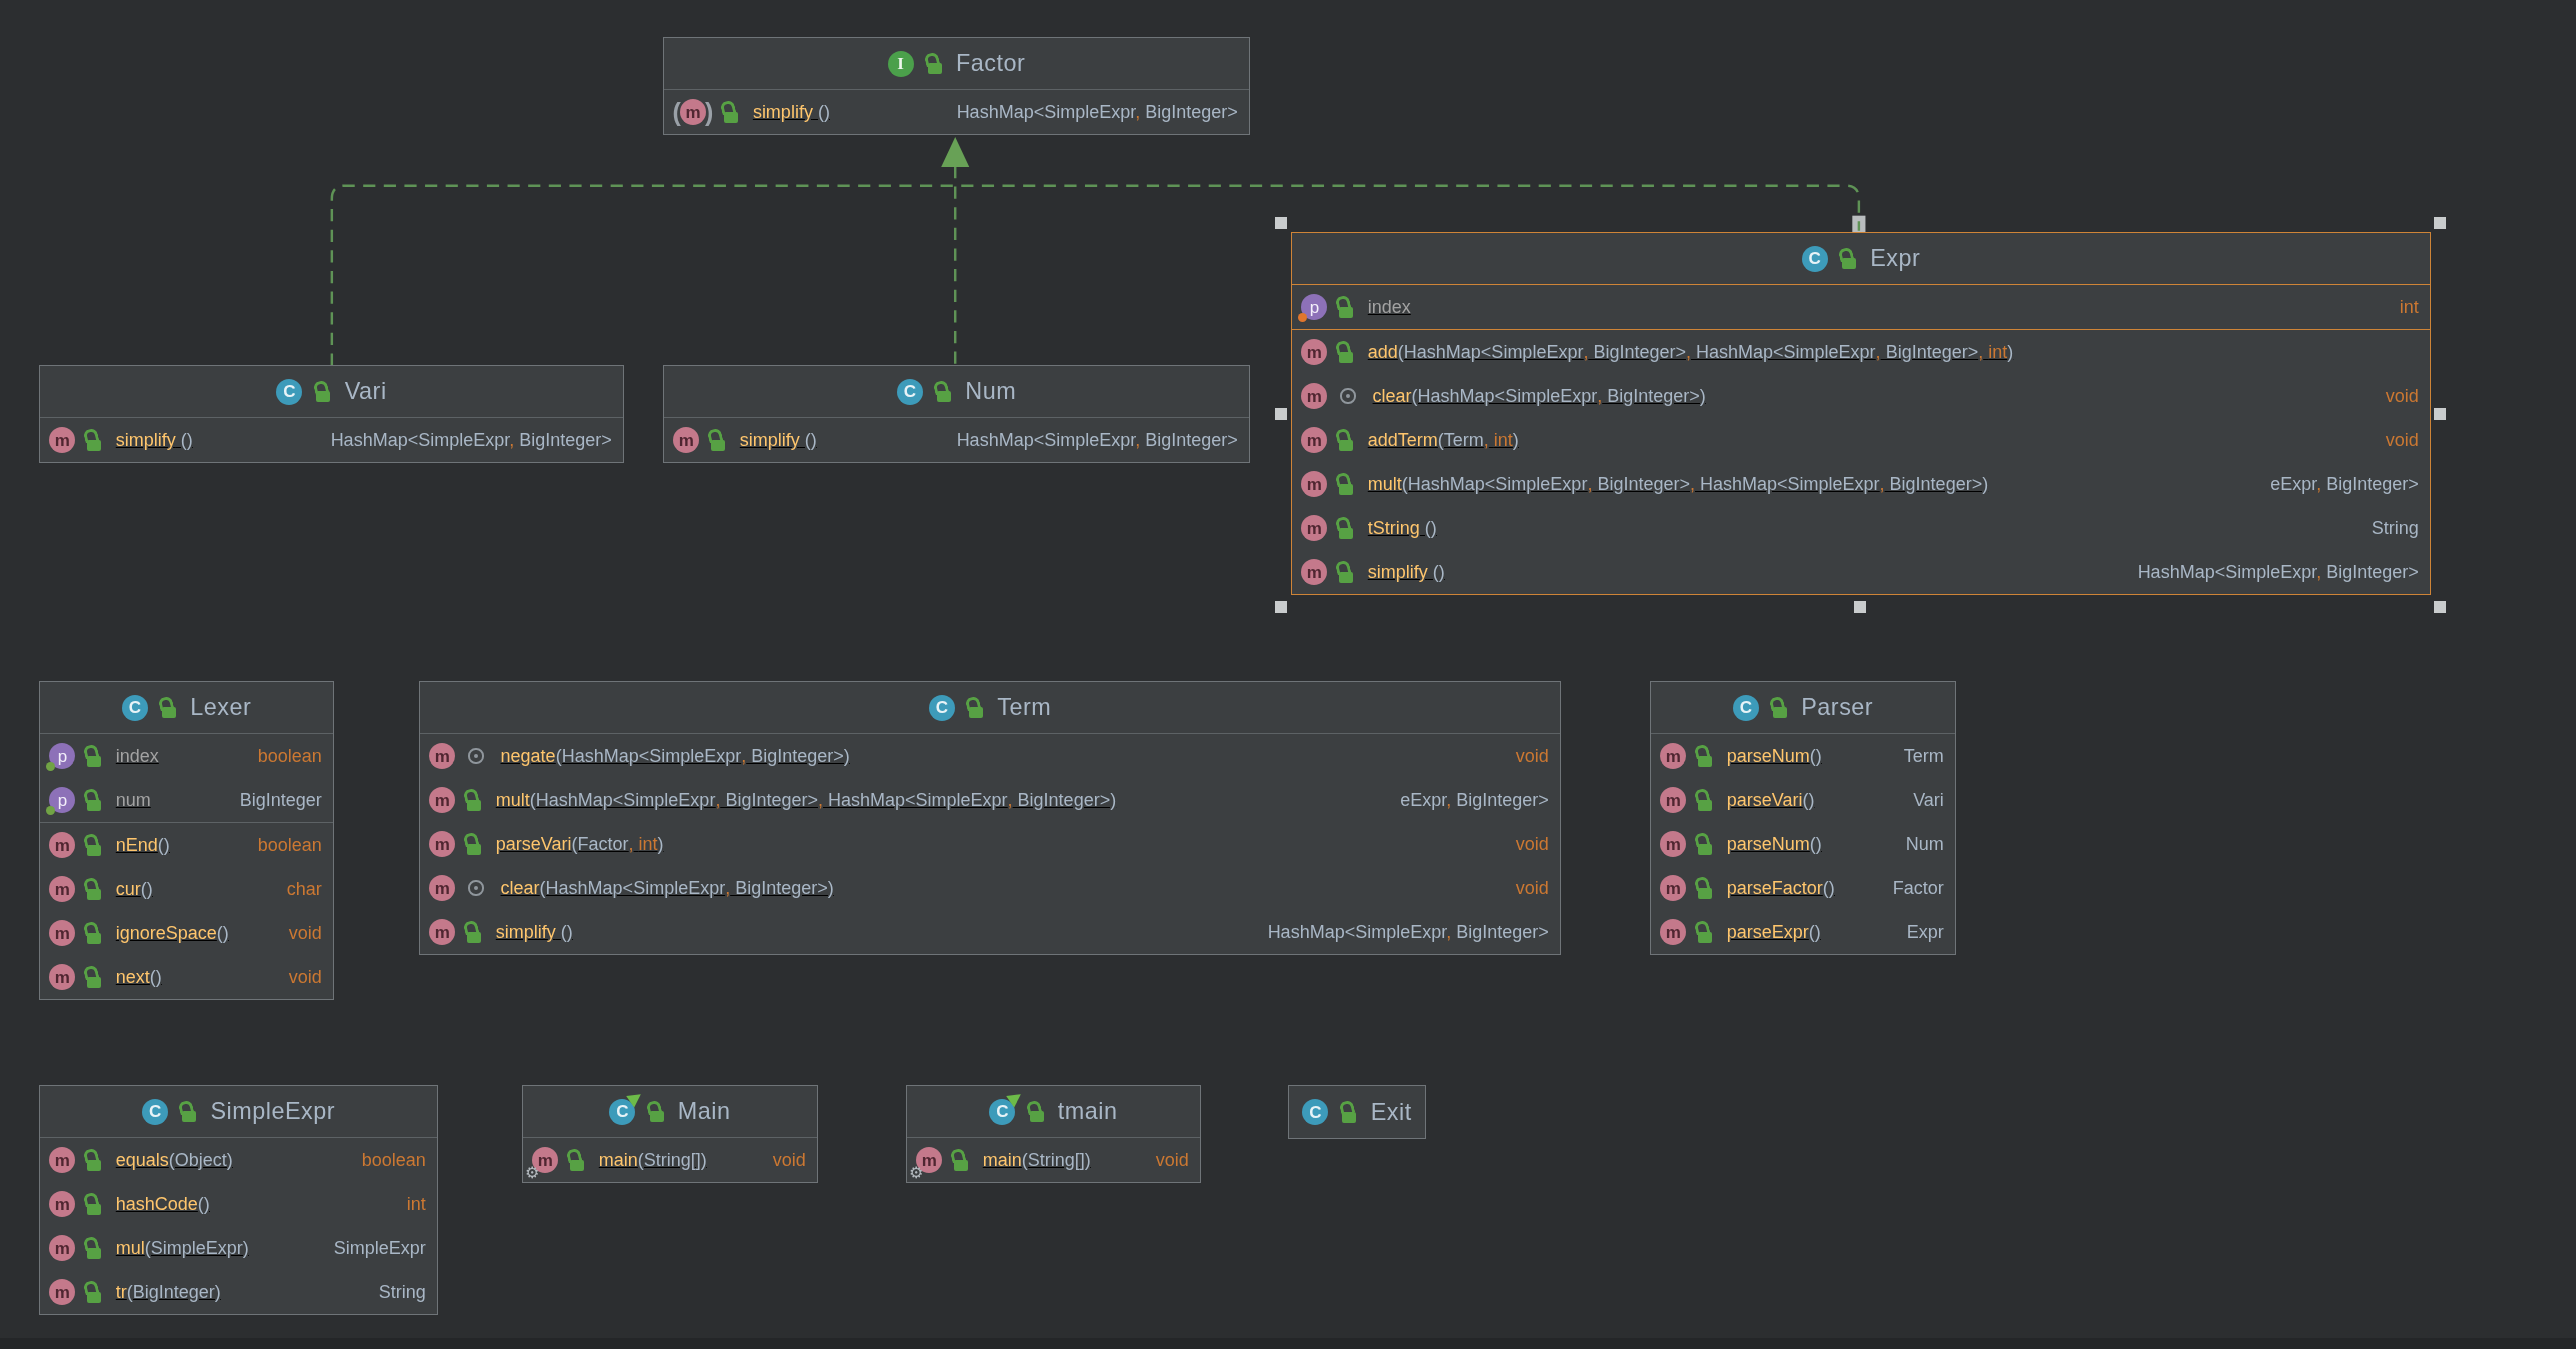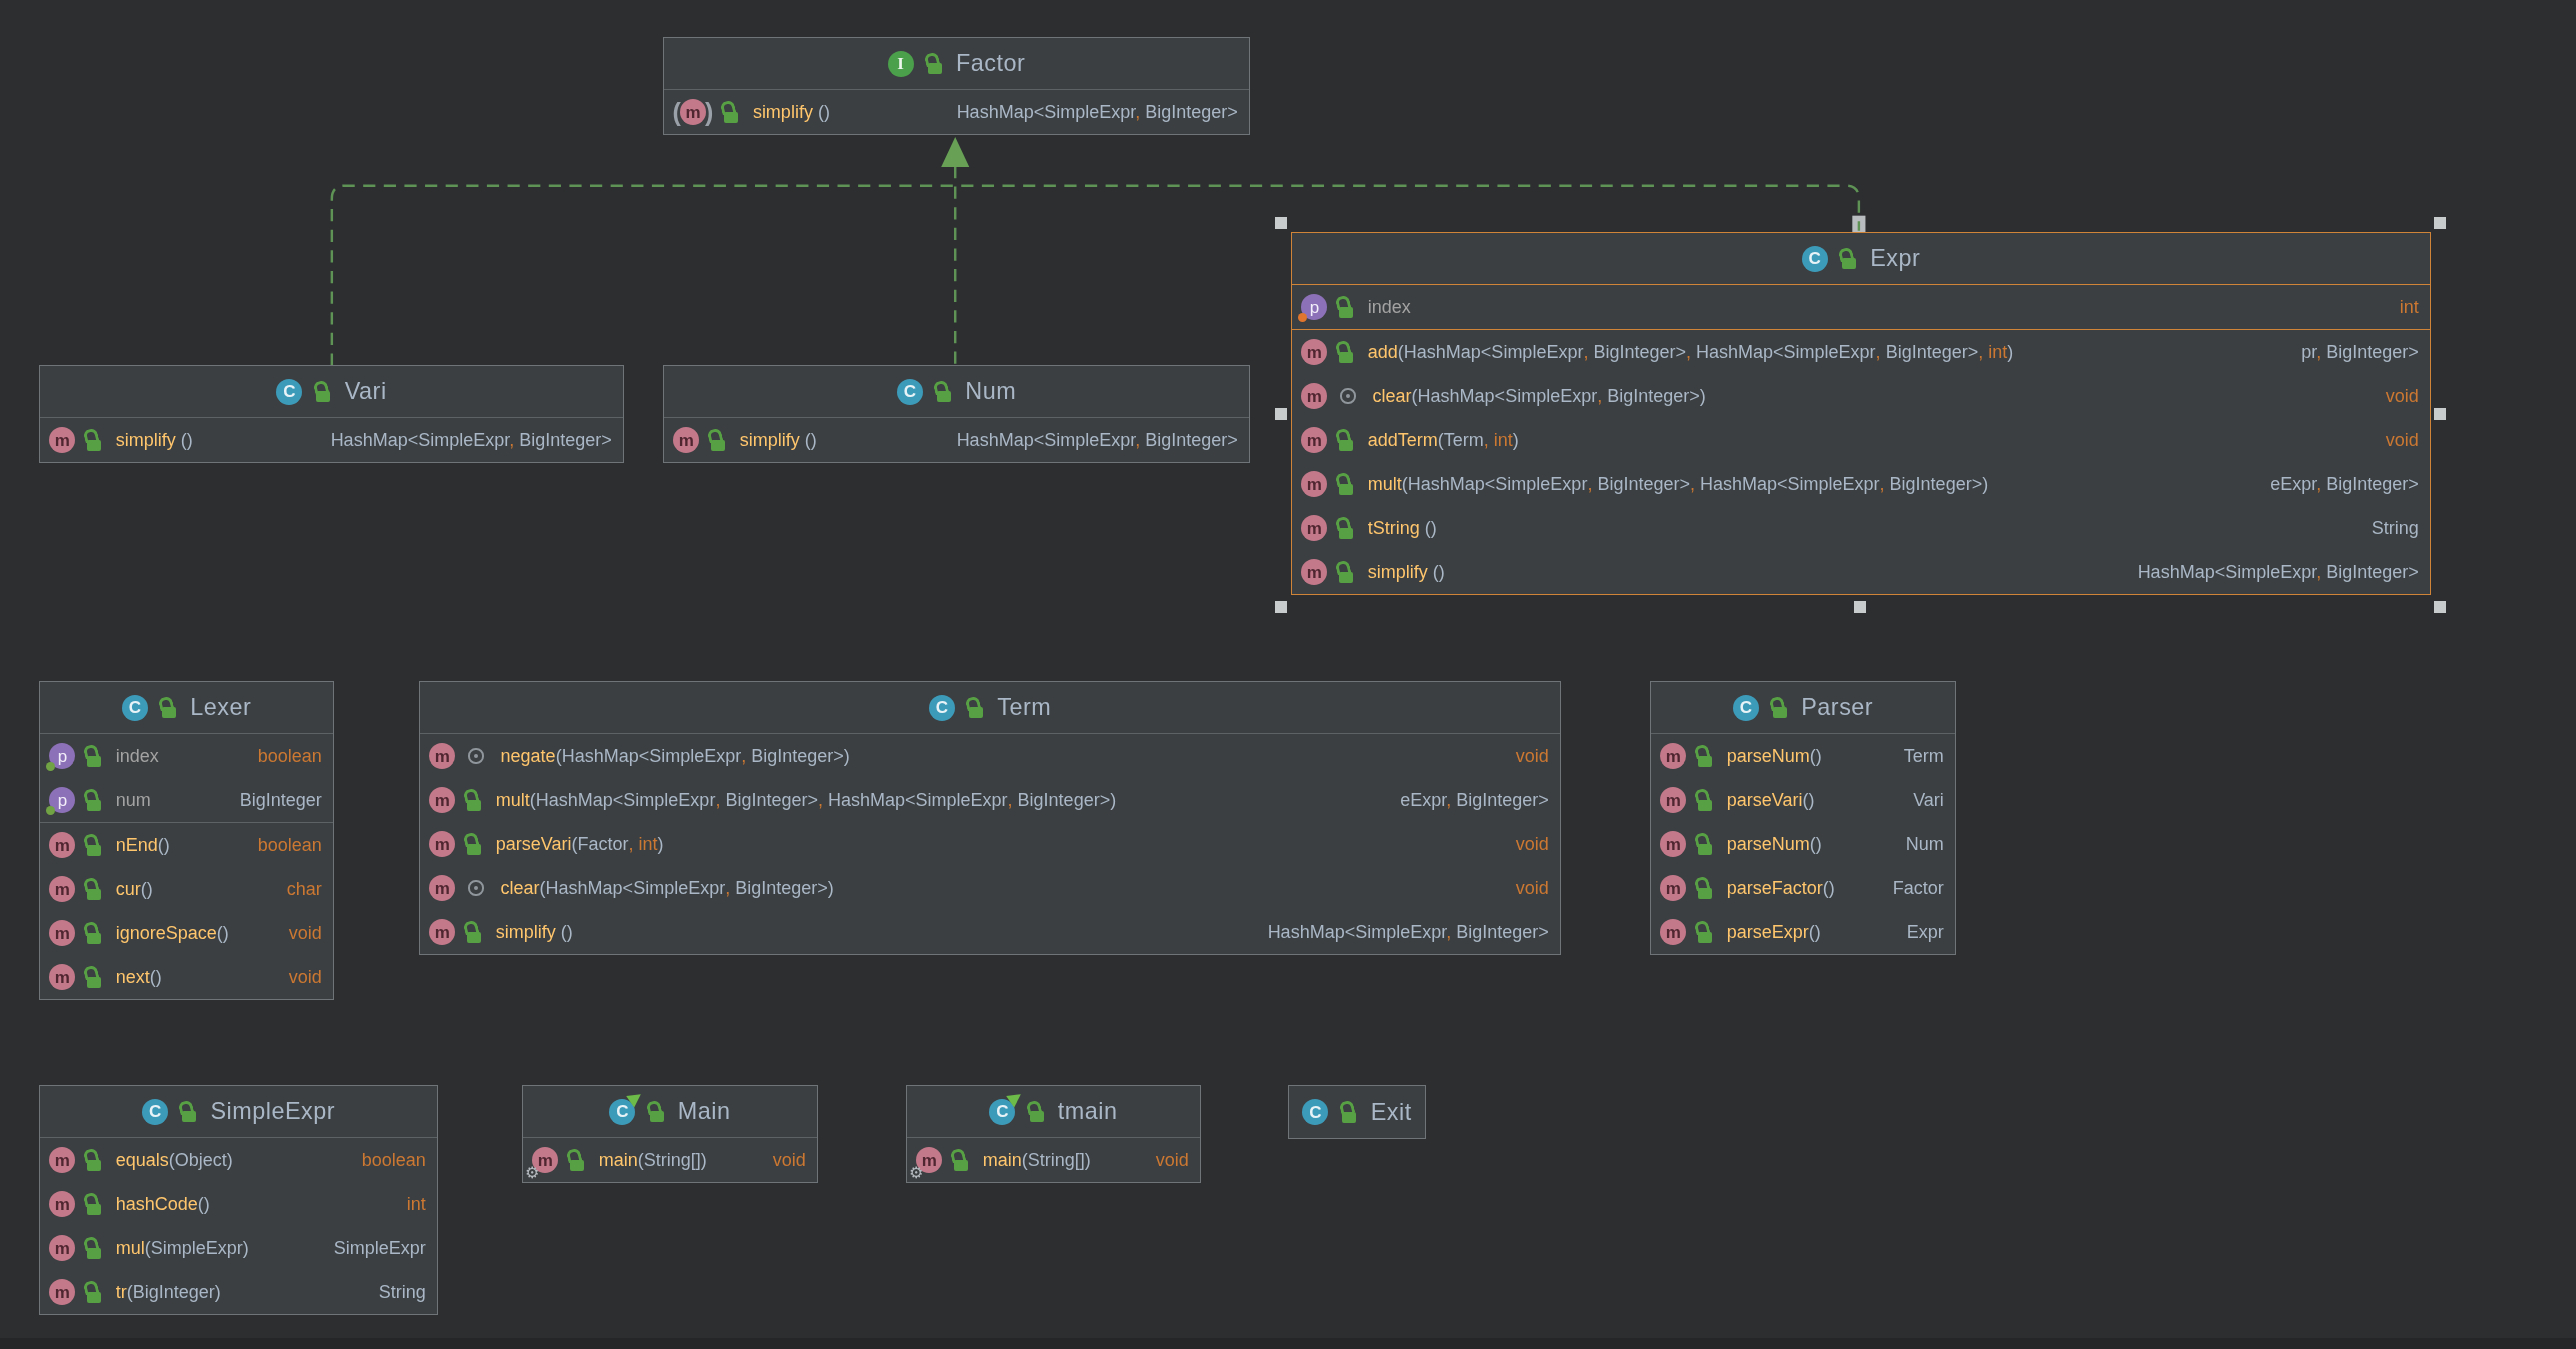--- a/index.html
+++ b/index.html
@@ -18,21 +18,21 @@
   .header{
     height:52px;display:flex;align-items:center;justify-content:center;
     gap:12.2px;border-bottom:1.9px solid #5d6265;box-sizing:border-box;
   }
   .node.no-members .header{border-bottom:none;}
   .node.selected .header{border-bottom-color:#cf8437;}
   .fields-sec{border-bottom:1.9px solid #5d6265;}
   .node.selected .fields-sec{border-bottom-color:#cf8437;}
   .title{font-size:23.4px;color:#a9b7c6;letter-spacing:0.5px;}
   .member{height:44px;display:flex;align-items:center;padding:0 11.2px 0 9.4px;}
-  .sig{display:flex;align-items:center;white-space:pre;font-size:18px;}
+  .sig{display:flex;align-items:center;white-space:pre;font-size:18px;text-decoration:underline;}
   .ret{flex:1 1 auto;min-width:0;position:relative;height:100%;overflow:hidden;margin-left:11.2px;}
   .ret>span{position:absolute;right:0;top:50%;transform:translateY(-50%);white-space:pre;font-size:18px;}
   .mname{color:#ffc66d;}
   .fname{color:#a3a3a3;font-size:18px;}
   .tx{color:#a9b7c6;}
   .kw{color:#cc7832;}
   .ci{
     width:26px;height:26px;border-radius:50%;flex:none;position:relative;
     display:flex;align-items:center;justify-content:center;
     font-size:17px;font-weight:bold;line-height:1;
@@ -106,23 +106,20 @@
           <span class="sig"><span class="fname">index</span></span>
           <div class="ret">
             <span><span class="kw">int</span></span>
           </div>
         </div>
       </div>
       <div class="member">
         <span class="ci kmethod">m</span>
         <span class="lock"></span>
         <span class="sig"><span class="mname">add</span><span class="tx">(HashMap&lt;SimpleExpr</span><span class="kw">,</span><span class="tx"> BigInteger&gt;</span><span class="kw">,</span><span class="tx"> HashMap&lt;SimpleExpr</span><span class="kw">,</span><span class="tx"> BigInteger&gt;</span><span class="kw">,</span><span class="tx"> </span><span class="kw">int</span><span class="tx">)</span></span>
-        <div class="ret">
-          <span><span class="tx">pr</span><span class="kw">,</span><span class="tx"> BigInteger&gt;</span></span>
-        </div>
       </div>
       <div class="member">
         <span class="ci kmethod">m</span>
         <span class="pkg"></span>
         <span class="sig"><span class="mname">clear</span><span class="tx">(HashMap&lt;SimpleExpr</span><span class="kw">,</span><span class="tx"> BigInteger&gt;)</span></span>
         <div class="ret">
           <span><span class="kw">void</span></span>
         </div>
       </div>
       <div class="member">

